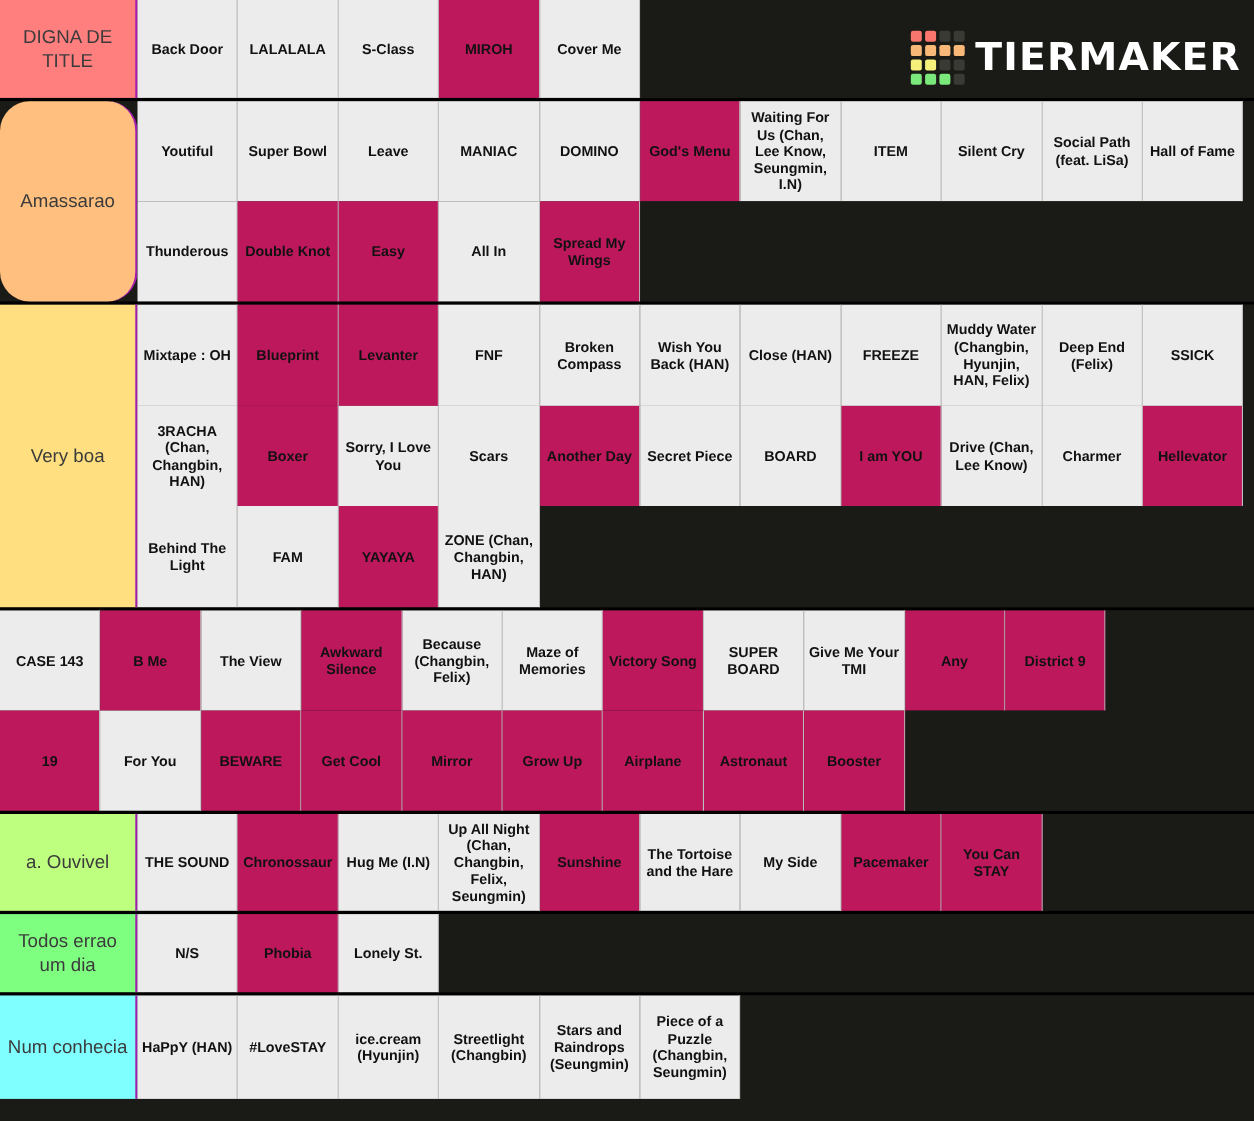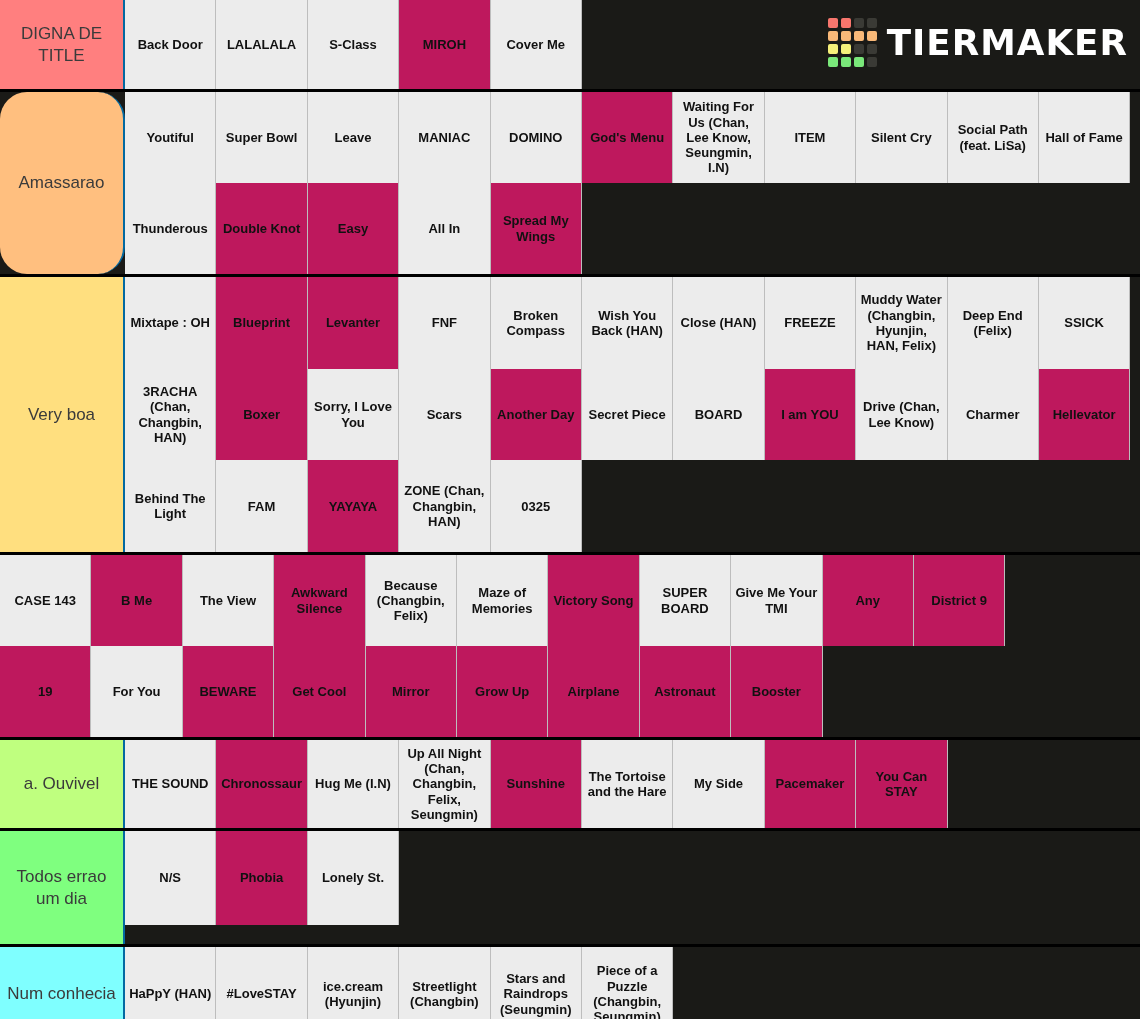--- a/index.html
+++ b/index.html
@@ -31,21 +31,21 @@
 
   .tier-label {
     width: 125px;
     min-width: 125px;
     flex: 0 0 125px;
     display: flex;
     align-items: center;
     justify-content: center;
     text-align: center;
     box-sizing: border-box;
-    border-right: 2px solid #0369a1;
+    border-right: 2px solid #a21caf;
     color: #3b3b3b;
     font-size: 17px;
     font-weight: 400;
     line-height: 1.25;
     padding: 2px 4px;
     word-wrap: break-word;
   }
 
   .tier-body {
     flex: 1 1 auto;
@@ -79,21 +79,21 @@
   .cell.bg-gray { background: #ececec; }
   .cell.bg-white { background: #be185d; }
   .spacer {
     flex: 1 1 auto;
     background: #1a1a17;
   }
 
   
   .logo-wrap {
     position: absolute;
-    top: 18px;
+    top: 28px;
     right: 14px;
     display: flex;
     align-items: center;
     gap: 12px;
     pointer-events: none;
   }
   .logo-grid {
     display: grid;
     grid-template-columns: repeat(4, 10px);
     grid-template-rows: repeat(4, 10px);
@@ -183,21 +183,20 @@
             <div class="cell bg-gray">Drive (Chan, Lee Know)</div>
             <div class="cell bg-gray">Charmer</div>
             <div class="cell bg-white">Hellevator</div>
             <div class="spacer"></div>
           </div>
           <div class="cell-row" style="height: 92.6667px;">
             <div class="cell bg-gray">Behind The Light</div>
             <div class="cell bg-gray">FAM</div>
             <div class="cell bg-white">YAYAYA</div>
             <div class="cell bg-gray">ZONE (Chan, Changbin, HAN)</div>
-            <div class="cell bg-gray">0325</div>
             <div class="spacer"></div>
           </div>
         </div>
       </div>
       <div class="tier-row" style="height: 185px;">
         <div class="tier-body">
           <div class="cell-row" style="height: 92.5px;">
             <div class="cell bg-gray">CASE 143</div>
             <div class="cell bg-white">B Me</div>
             <div class="cell bg-gray">The View</div>
@@ -235,21 +234,21 @@
             <div class="cell bg-gray">Up All Night (Chan, Changbin, Felix, Seungmin)</div>
             <div class="cell bg-white">Sunshine</div>
             <div class="cell bg-gray">The Tortoise and the Hare</div>
             <div class="cell bg-gray">My Side</div>
             <div class="cell bg-white">Pacemaker</div>
             <div class="cell bg-white">You Can STAY</div>
             <div class="spacer"></div>
           </div>
         </div>
       </div>
-      <div class="tier-row" style="height: 116px;">
+      <div class="tier-row" style="height: 74px;">
         <div class="tier-label" style="background: rgb(127, 255, 127);">Todos errao um dia</div>
         <div class="tier-body">
           <div class="cell-row" style="height: 94px;">
             <div class="cell bg-gray">N/S</div>
             <div class="cell bg-white">Phobia</div>
             <div class="cell bg-gray">Lonely St.</div>
             <div class="spacer"></div>
           </div>
         </div>
       </div>

